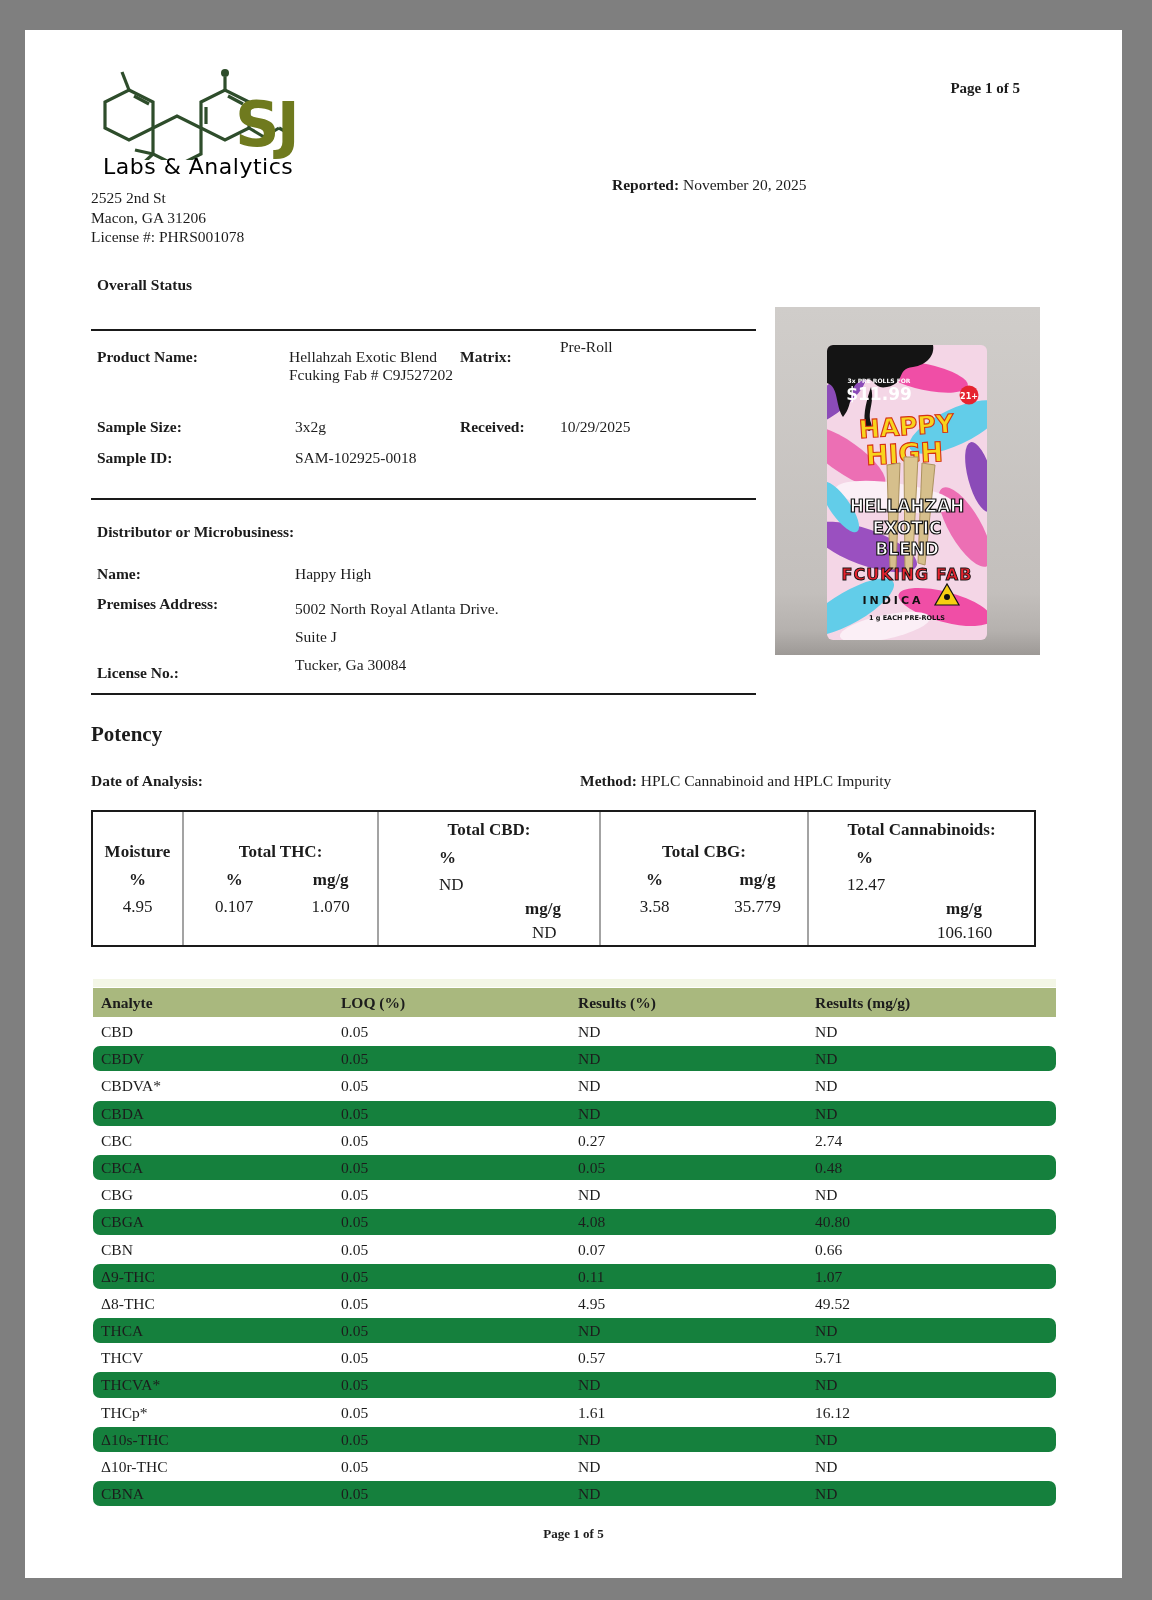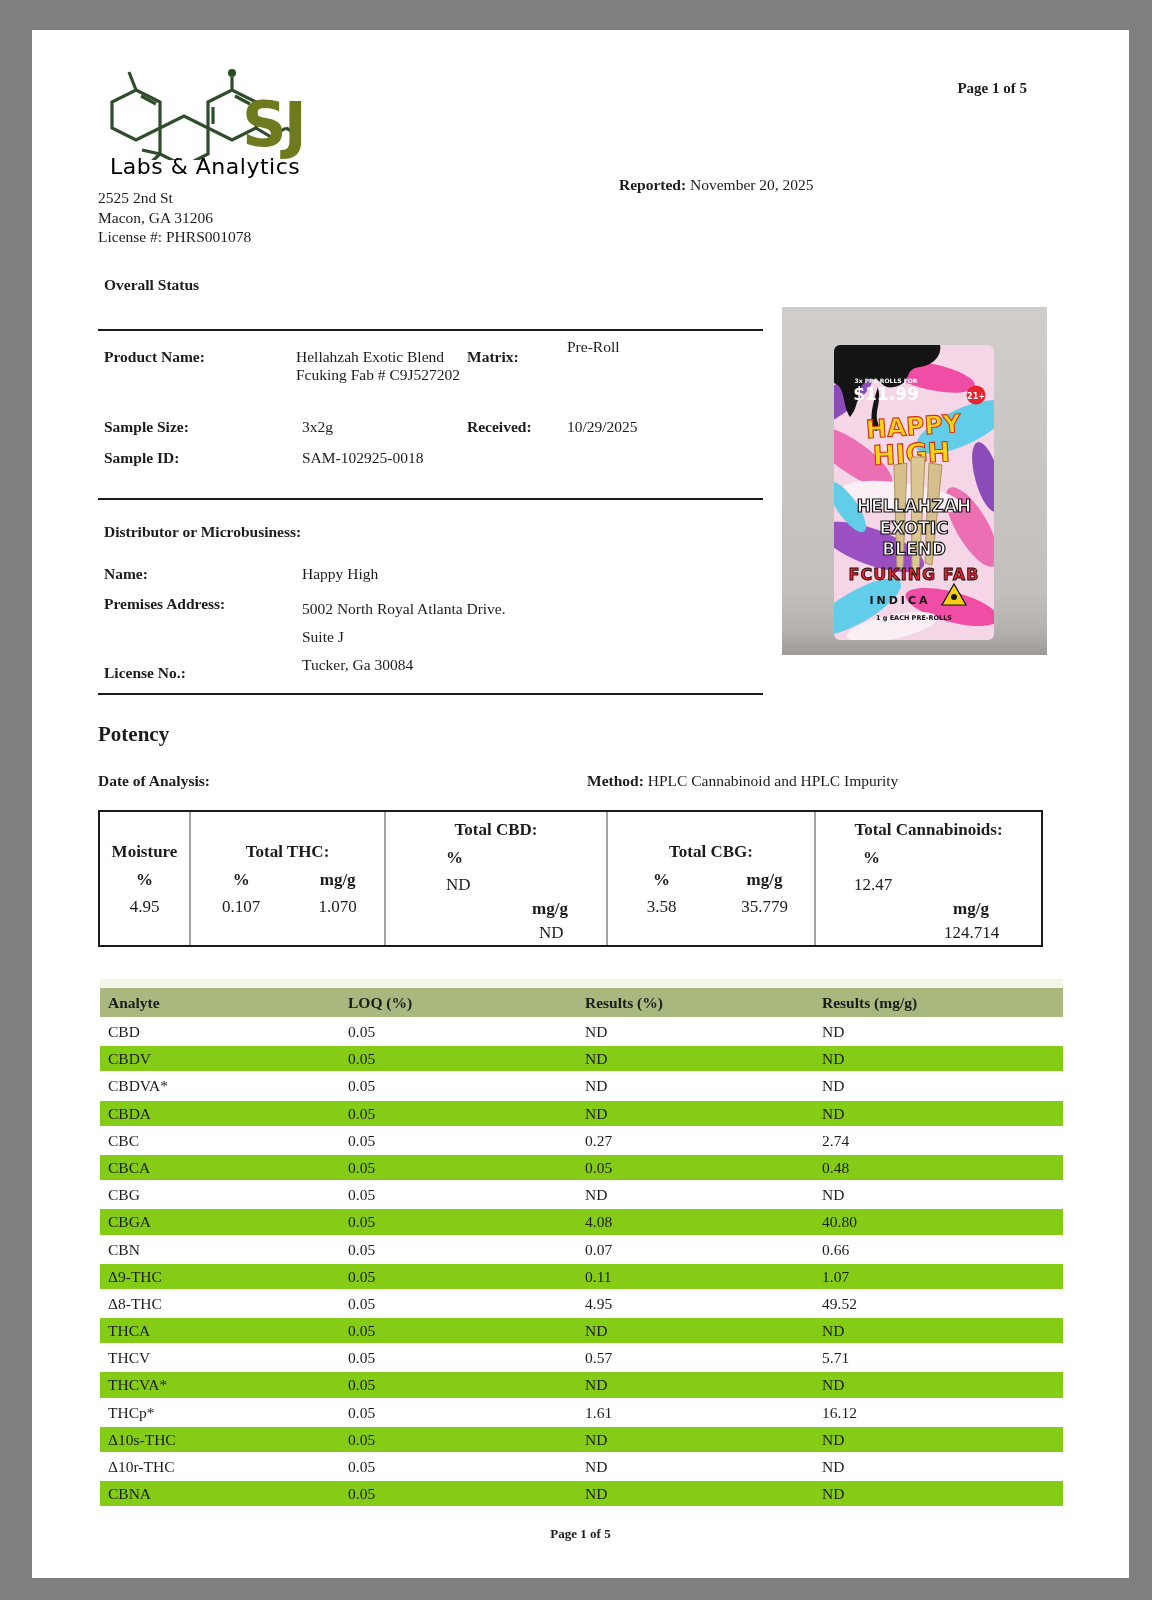--- a/index.html
+++ b/index.html
@@ -5,21 +5,20 @@
   html,body{margin:0;padding:0;}
   body{
     width:1152px;height:1600px;position:relative;overflow:hidden;
     background:#7f7f7f;
     font-family:"Liberation Serif","DejaVu Serif",serif;
     color:#1c1c1c;
   }
   .page{
     position:absolute;left:25px;top:30px;width:1097px;height:1548px;
     background:#ffffff;
-    margin-left:7px;
   }
   .abs{position:absolute;}
   .b{font-weight:bold;}
   
   .logo-svg{position:absolute;left:64px;top:30px;}
   .logo-sub{position:absolute;left:78px;top:124px;font-family:"DejaVu Sans","Liberation Sans",sans-serif;
     font-size:22px;color:#000000;letter-spacing:0.5px;}
   .page-label{position:absolute;left:560px;top:50px;width:435px;text-align:right;font-size:15px;font-weight:bold;}
   .doc-title{position:absolute;left:585px;top:70px;font-size:43px;color:#111;white-space:nowrap;}
   .reported{position:absolute;left:587px;top:146px;font-size:15.5px;}
@@ -42,21 +41,21 @@
   .pt-h1{top:8px;}
   .sub{display:flex;}
   .sub span{display:block;}
   .su1{width:52%;text-align:center;} .su2{width:48%;text-align:center;}
   .pt-abs{position:absolute;line-height:20px;}
   
   .at{position:absolute;left:68px;top:949px;width:963px;}
   .at-prestrip{height:8px;background:#f3f6e6;margin-bottom:1px;}
   .at-header{display:grid;grid-template-columns:240px 237px 237px 249px;background:#a9b87e;height:29px;line-height:29px;font-weight:bold;font-size:15.5px;}
   .at-row{display:grid;grid-template-columns:240px 237px 237px 249px;height:25.2px;line-height:25.2px;font-size:15.5px;margin-top:2px;background:#ffffff;}
-  .at-row.green{background:#84cc16;}
+  .at-row.green{background:#15803d;border-radius:7px;}
   .at-cell{padding-left:8px;overflow:hidden;white-space:nowrap;}
   
   .footer{position:absolute;left:0;right:0;top:1496px;text-align:center;font-size:13px;font-weight:bold;}
 </style>
 </head>
 <body>
 
 <div class="page">
 
   <svg class="logo-svg" width="215" height="100" viewBox="0 0 215 100">
@@ -218,21 +217,21 @@
       <div class="pt-line pt-t3 sub">
         <span class="su1">3.58</span>
         <span class="su2">35.779</span>
       </div>
     </div>
     <div class="pt-col pc5">
       <div class="pt-line pt-h1 b">Total Cannabinoids:</div>
       <span class="pt-abs b" style="left:47px;top:36px;">%</span>
       <span class="pt-abs" style="left:38px;top:63px;">12.47</span>
       <span class="pt-abs b" style="left:137px;top:87px;">mg/g</span>
-      <span class="pt-abs" style="left:128px;top:111px;">124.714</span>
+      <span class="pt-abs" style="left:128px;top:111px;">106.160</span>
     </div>
   </div>
 
   <div class="at">
     <div class="at-prestrip"></div>
     <div class="at-header">
         <div class="at-cell">Analyte</div>
         <div class="at-cell">LOQ (%)</div>
         <div class="at-cell">Results (%)</div>
         <div class="at-cell">Results (mg/g)</div>

